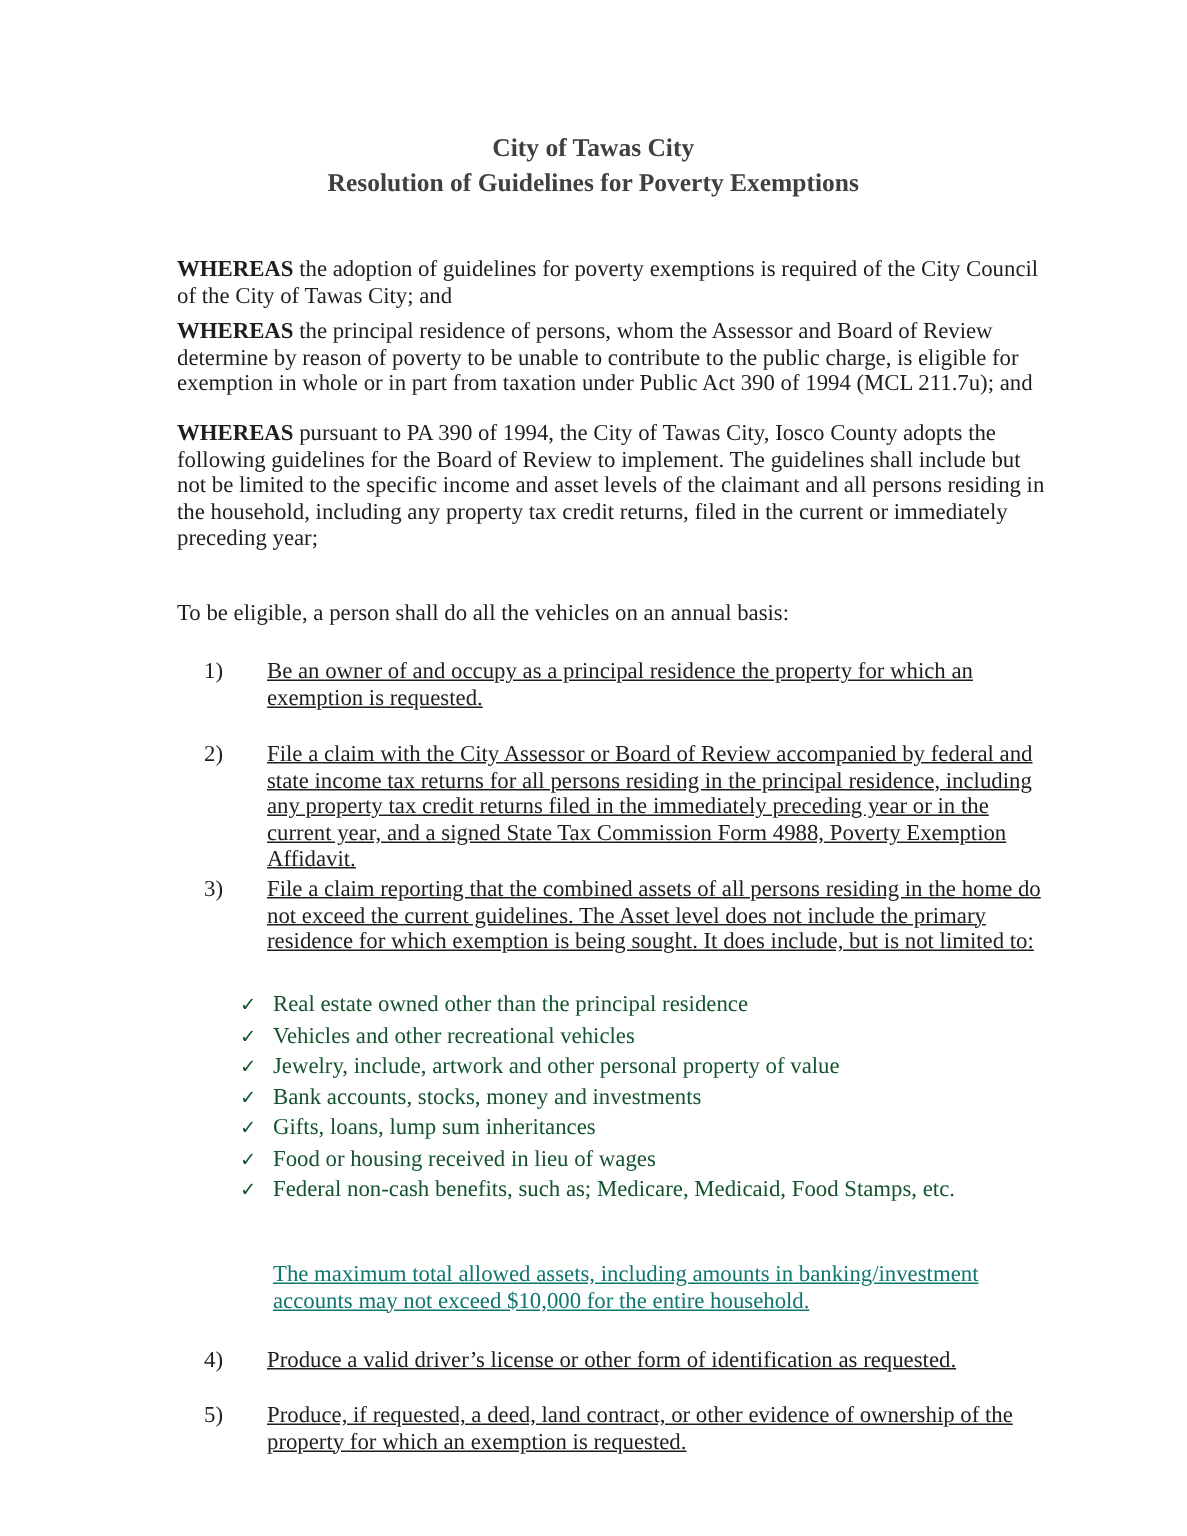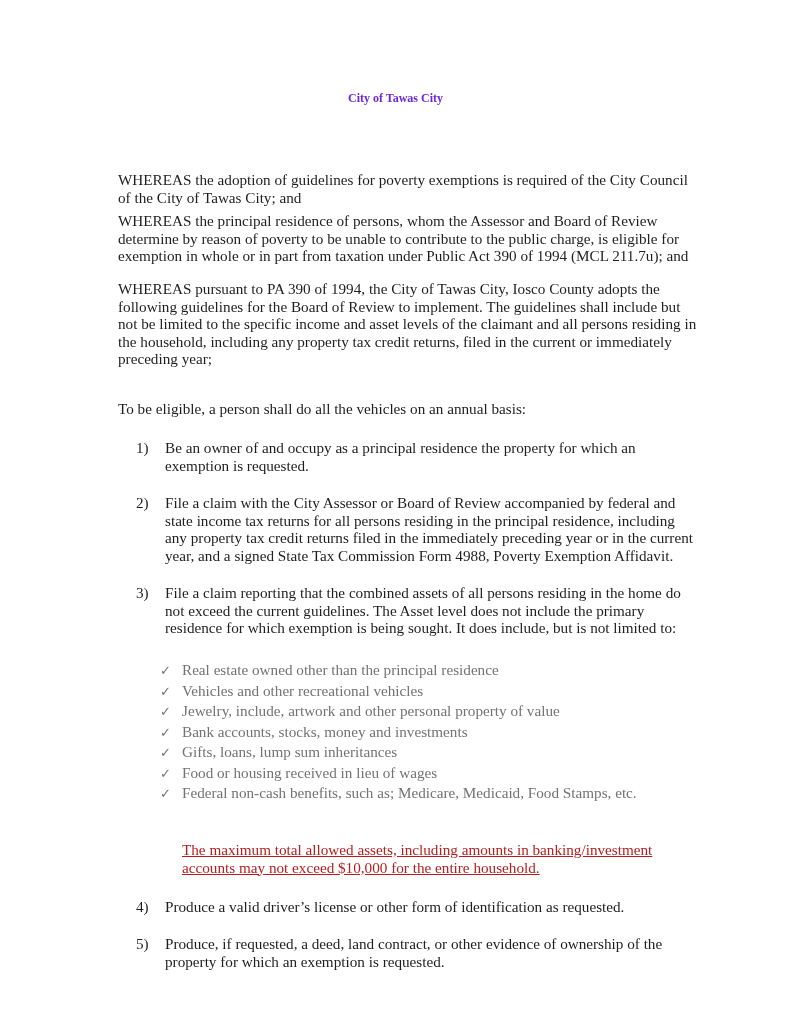--- a/index.html
+++ b/index.html
@@ -3,47 +3,48 @@
 <meta charset="utf-8">
 <style>
   html, body { margin: 0; padding: 0; }
   body {
     width: 791px; height: 1024px; background: #ffffff; color: #1a1a1a;
     font-family: "Liberation Serif", "DejaVu Serif", serif;
     position: relative; overflow: hidden;
   }
   .page { position: absolute; left: 0; top: 0; width: 791px; height: 1024px; }
   .title-block { position: absolute; top: 87px; left: 0; width: 791px; text-align: center; }
-  .title-line { font-weight: bold; font-size: 12px; line-height: 23px; color: #6d28d9; }
+  .title-line { font-weight: bold; font-size: 17px; line-height: 23px; color: #404040; }
   .para {
     position: absolute; left: 118px; width: 580px;
     font-size: 15.2px; line-height: 17.6px; color: #1e1e1e;
   }
-  .para b { font-weight: normal; text-align: right; }
+  .para b { font-weight: bold; text-align: right; }
   .item {
     position: absolute; left: 136px; width: 560px;
     font-size: 15.2px; line-height: 17.6px; color: #1e1e1e;
   }
   .item .num { position: absolute; left: 0; top: 0; }
-  .item .txt { display: block; margin-left: 29px; }
+  .item .txt { display: block; margin-left: 42px; text-decoration: underline; }
   .checklist { position: absolute; left: 160px; top: 660px; width: 540px; }
-  .check-item { font-size: 15.2px; line-height: 19.5px; color: #737373; white-space: nowrap; }
+  .check-item { font-size: 15.2px; line-height: 19.5px; color: #14532d; white-space: nowrap; }
   .check-item .ck { display: inline-block; width: 22px; font-family: "DejaVu Sans", sans-serif; font-size: 13px; }
   .note {
     position: absolute; left: 182px; top: 841px; width: 500px;
-    font-size: 15.2px; line-height: 17.6px; color: #b91c1c; text-decoration: underline;
+    font-size: 15.2px; line-height: 17.6px; color: #0f766e; text-decoration: underline;
   }
 </style>
 </head>
 <body>
 
 <div class="page">
 
   <div class="title-block">
     <div class="title-line">City of Tawas City</div>
+    <div class="title-line">Resolution of Guidelines for Poverty Exemptions</div>
   </div>
 
   <div class="para" style="top:171px;">
     <b>WHEREAS</b><span> the adoption of guidelines for poverty exemptions is required of the City Council of the City of Tawas City; and</span>
   </div>
 
   <div class="para" style="top:212px;">
     <b>WHEREAS</b><span> the principal residence of persons, whom the Assessor and Board of Review determine by reason of poverty to be unable to contribute to the public charge, is eligible for exemption in whole or in part from taxation under Public Act 390 of 1994 (MCL 211.7u); and</span>
   </div>
 

